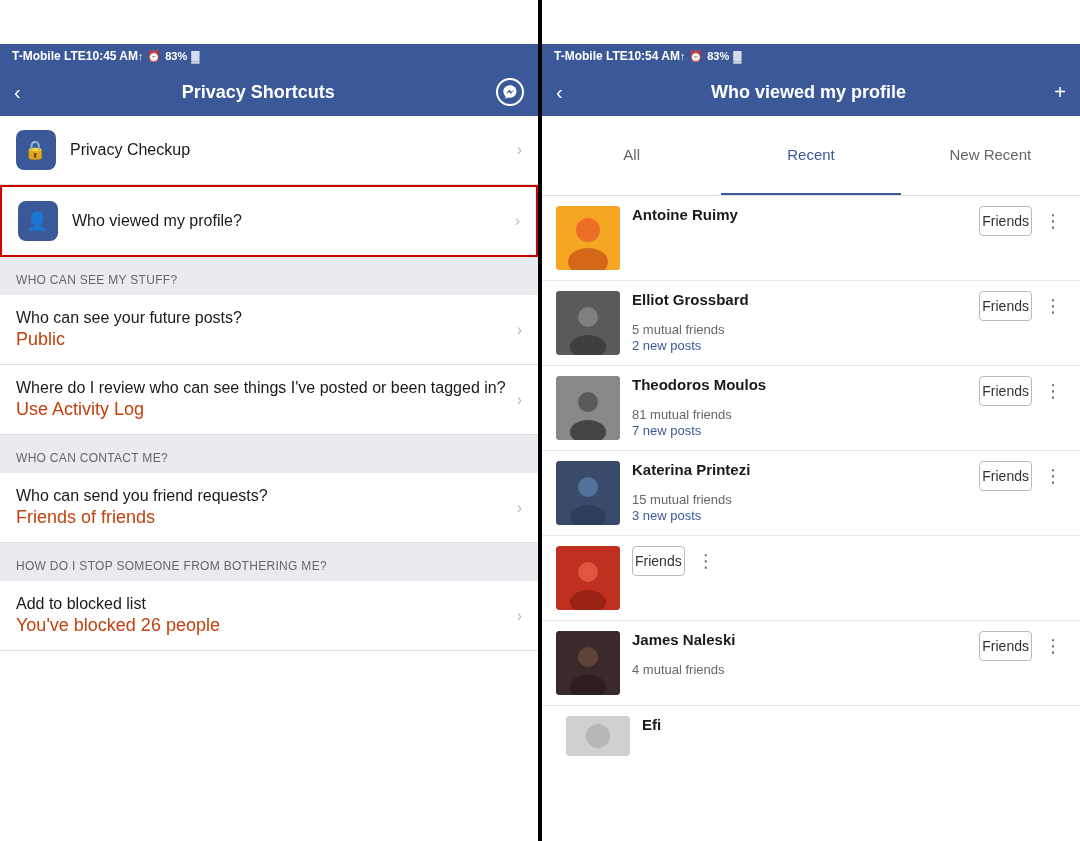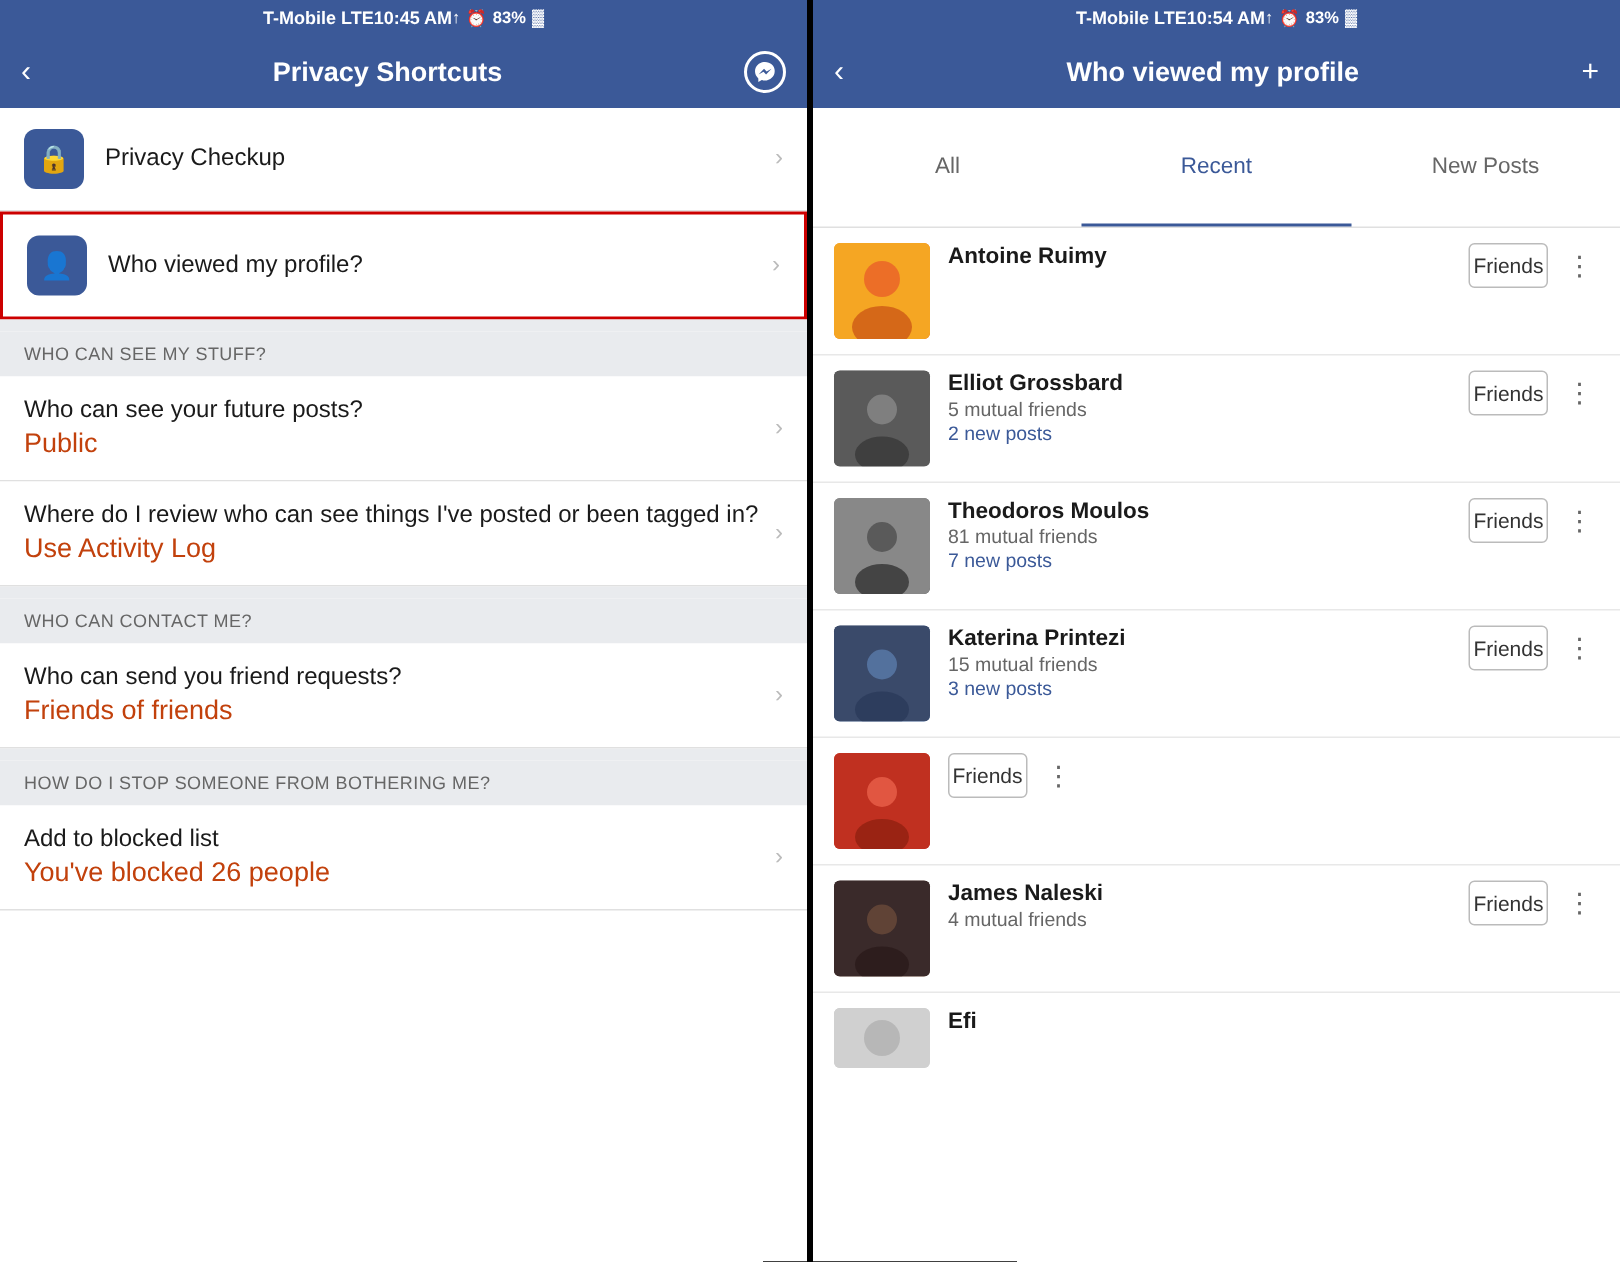--- a/index.html
+++ b/index.html
@@ -31,25 +31,26 @@
       flex-direction: column;
       overflow: hidden;
     }
 
     
     .status-bar {
       background: #3b5998;
       color: #fff;
       display: flex;
       align-items: center;
-      justify-content: center;
+      justify-content: flex-start;
       padding: 6px 12px;
       font-size: 12px;
       font-weight: 600;
       height: 24px;
+      margin-top: 44px;
     }
     .status-bar-right {
       display: flex;
       align-items: center;
       gap: 4px;
       font-size: 11px;
     }
 
     
     .nav-bar {
@@ -177,21 +178,21 @@
       flex: 1;
     }
     .person-name {
       font-size: 15px;
       font-weight: 700;
       color: #1a1a1a;
     }
     .person-mutual {
       font-size: 13px;
       color: #666;
-      margin-top: 1px;
+      margin-top: 14px;
     }
     .person-posts {
       font-size: 13px;
       color: #3b5998;
       margin-top: 1px;
     }
     .friends-btn {
       border: 1px solid #bbb;
       background: #fff;
       border-radius: 4px;
@@ -234,20 +235,21 @@
     .divider-thick {
       height: 8px;
       background: #e9ebee;
     }
 
     
     .person-item-partial {
       display: flex;
       align-items: flex-start;
       padding: 10px 14px;
+      margin-left: 10px;
     }
   </style>
 </head>
 <body>
 
 <div class="left-panel">
 
   <div class="status-bar">
     <span>T-Mobile  LTE</span>
     <span>10:45 AM</span>
@@ -344,21 +346,21 @@
 
   <div class="nav-bar">
     <span class="nav-back">‹</span>
     <span class="nav-title">Who viewed my profile</span>
     <span class="nav-icon-right">+</span>
   </div>
 
   <div class="tab-bar">
     <div class="tab-item">All</div>
     <div class="tab-item active">Recent</div>
-    <div class="tab-item">New Posts</div>
+    <div class="tab-item">New Recent</div>
   </div>
 
   <div class="person-list">
 
     <div class="person-item">
       <div class="person-avatar avatar-1" style="display:flex;align-items:center;justify-content:center;">
         <svg width="64" height="64" viewBox="0 0 64 64">
             <rect width="64" height="64" fill="#f5a623"></rect>
             <circle cx="32" cy="24" r="12" fill="#e8572a" opacity="0.7"></circle>
             <ellipse cx="32" cy="56" rx="20" ry="14" fill="#c04010" opacity="0.6"></ellipse>

